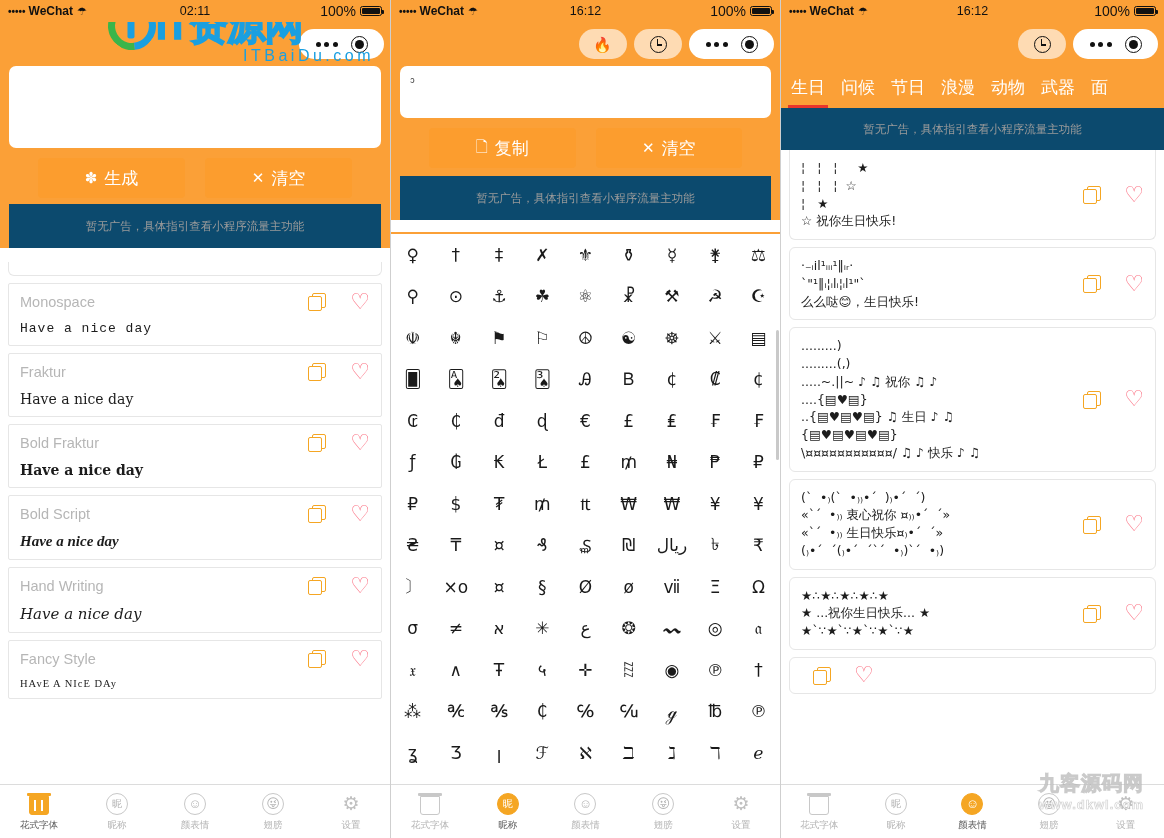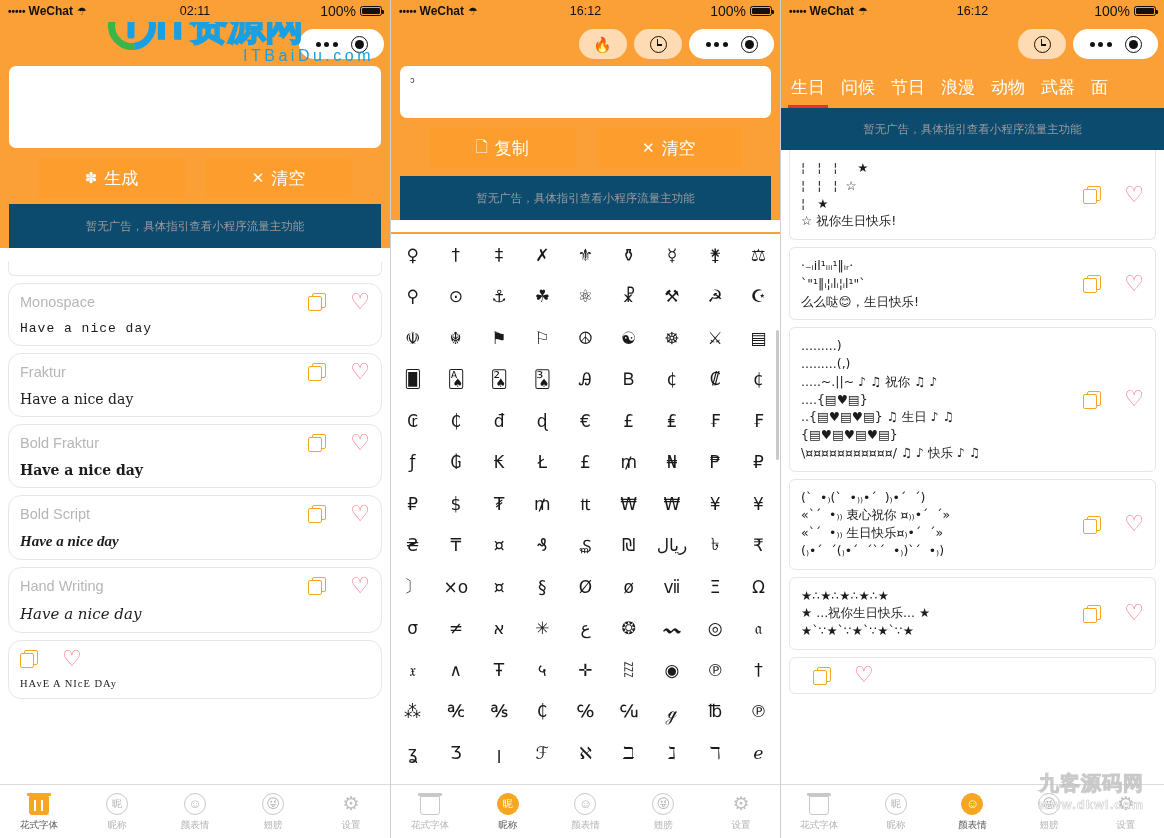--- a/index.html
+++ b/index.html
@@ -66,21 +66,21 @@
   .wm-ring:before{ content:""; position:absolute; left:13px; top:-1px; width:8px; height:8px;
     border-radius:50%; background:#1a9fe0; transform:rotate(-38deg);}
   .wm-txt{ font-size:39px; font-weight:bold; color:#1a9fe0; letter-spacing:-1px;
     line-height:44px; -webkit-text-stroke:1.5px #1a9fe0;}
   .wm-sub{ text-align:right; font-size:16px; color:#1a9fe0; letter-spacing:3.5px;
     padding-right:6px; margin-top:-3px;}
 
   
   .listarea{ position:absolute; left:0; right:0; bottom:54px; overflow:hidden; background:#fff; }
   .p1 .listarea{ top:262px; }
-  .card{ border:1px solid #e6e6e6; border-radius:13px; margin:7px 8px; background:#fff; padding:9px 11px; }
+  .card{ border:1px solid #e6e6e6; border-radius:2px; margin:7px 8px; background:#fff; padding:9px 11px; }
   .card-head{ display:flex; align-items:center; }
   .card-title{ color:#b6b6b6; font-size:14.5px; flex:1; }
   .copy-ic{ width:17px; height:17px; position:relative; margin-right:25px; }
   .copy-ic:before{ content:""; position:absolute; left:4px; top:0; width:12px; height:13px;
     border:1.7px solid #f5a623; border-radius:2px; }
   .copy-ic:after{ content:""; position:absolute; left:0; top:3px; width:12px; height:13px;
     border:1.7px solid #f5a623; border-radius:2px; background:#fff; }
   .heart{ color:#fb6b7e; font-size:22px; line-height:14px; }
   .card-sample{ margin-top:11px; font-size:14px; color:#1c1c1c; }
   .partial-card{ border:1px solid #e6e6e6; border-radius:6px; margin:0 8px; height:14px;
@@ -243,20 +243,21 @@
           <div class="card">
             <div class="card-head">
               <span class="card-title">Hand Writing</span>
               <span class="copy-ic"></span>
               <span class="heart">♡</span>
             </div>
             <div class="card-sample s-hand">Have a nice day</div>
           </div>
           <div class="card">
             <div class="card-head">
+              <span class="card-title">Fancy Style</span>
               <span class="copy-ic"></span>
               <span class="heart">♡</span>
             </div>
             <div class="card-sample s-fancy">HAvE A NIcE DAy</div>
           </div>
         </div>
     </div>
 
     <div class="tabbar">
         <div class="tbitem active">

